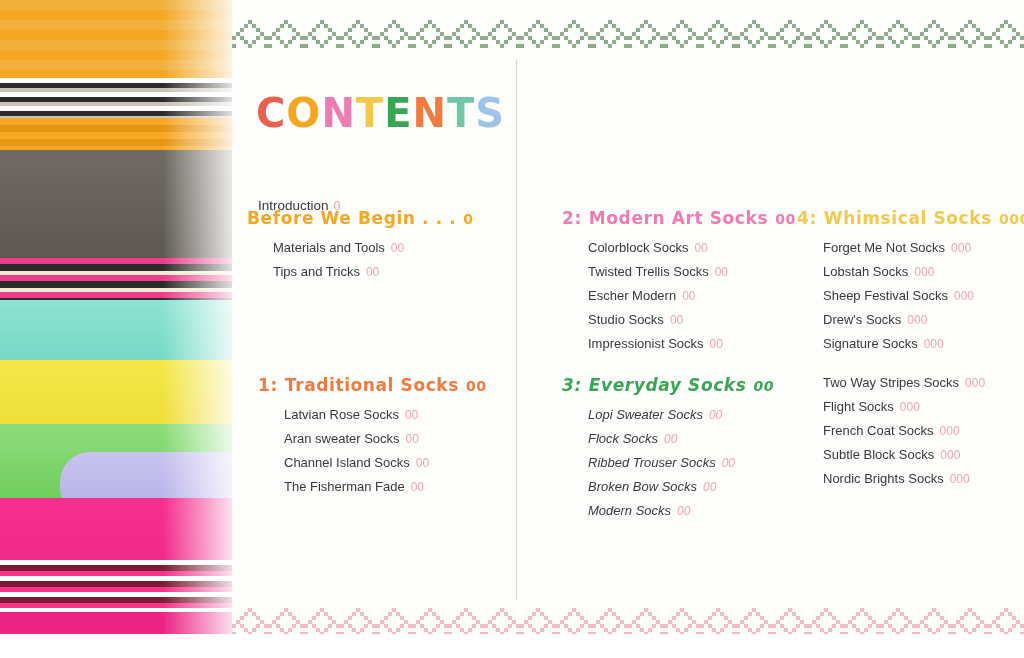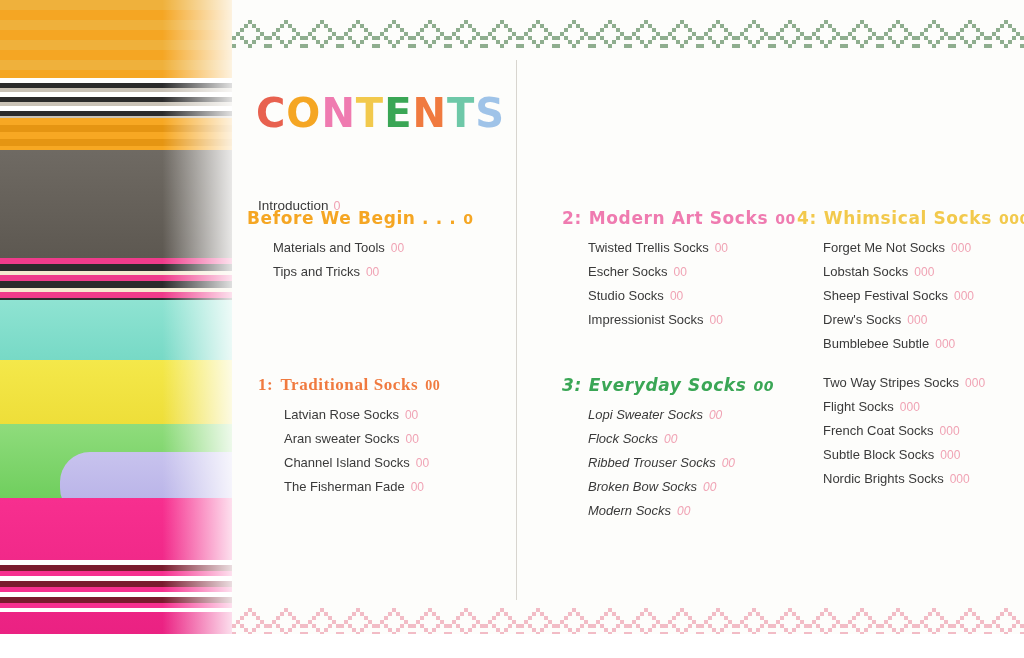--- a/index.html
+++ b/index.html
@@ -229,48 +229,49 @@
     <div class="intro">
       <span>Introduction</span><span class="pg">0</span>
     </div>
 
     <div class="col col-a" id="col-0">
         <div class="sec-head" style="color: rgb(245, 166, 35);"><span>Before We Begin . . .</span><span class="pg" style="color: rgb(245, 166, 35);">0</span></div>
         <div class="entry"><span>Materials and Tools</span><span class="pg" style="color: rgb(240, 163, 180);">00</span></div>
         <div class="entry"><span>Tips and Tricks</span><span class="pg" style="color: rgb(240, 163, 180);">00</span></div>
       </div>
     <div class="col col-b" id="col-1">
-        <div class="sec-head" style="color: rgb(240, 122, 63); font-family: Liberation Serif, serif;"><span class="num">1:</span><span>Traditional Socks</span><span class="pg" style="color: rgb(240, 122, 63);">00</span></div>
+        <div class="sec-head" style="color: rgb(240, 122, 63);"><span class="num">1:</span><span>Traditional Socks</span><span class="pg" style="color: rgb(240, 122, 63);">00</span></div>
         <div class="entry"><span>Latvian Rose Socks</span><span class="pg" style="color: rgb(240, 163, 180);">00</span></div>
         <div class="entry"><span>Aran sweater Socks</span><span class="pg" style="color: rgb(240, 163, 180);">00</span></div>
         <div class="entry"><span>Channel Island Socks</span><span class="pg" style="color: rgb(240, 163, 180);">00</span></div>
         <div class="entry"><span>The Fisherman Fade</span><span class="pg" style="color: rgb(240, 163, 180);">00</span></div>
       </div>
     <div class="col col-c" id="col-2">
         <div class="sec-head" style="color: rgb(239, 123, 176);"><span class="num">2:</span><span>Modern Art Socks</span><span class="pg" style="color: rgb(239, 123, 176);">00</span></div>
+        <div class="entry"><span>Colorblock Socks</span><span class="pg" style="color: rgb(240, 163, 180);">00</span></div>
         <div class="entry"><span>Twisted Trellis Socks</span><span class="pg" style="color: rgb(240, 163, 180);">00</span></div>
-        <div class="entry"><span>Escher Socks</span><span class="pg" style="color: rgb(240, 163, 180);">00</span></div>
+        <div class="entry"><span>Escher Modern</span><span class="pg" style="color: rgb(240, 163, 180);">00</span></div>
         <div class="entry"><span>Studio Socks</span><span class="pg" style="color: rgb(240, 163, 180);">00</span></div>
         <div class="entry"><span>Impressionist Socks</span><span class="pg" style="color: rgb(240, 163, 180);">00</span></div>
       </div>
     <div class="col col-d" id="col-3">
         <div class="sec-head" style="color: rgb(58, 166, 85);"><span class="num">3:</span><span>Everyday Socks</span><span class="pg" style="color: rgb(58, 166, 85);">00</span></div>
         <div class="entry"><span>Lopi Sweater Socks</span><span class="pg" style="color: rgb(240, 163, 180);">00</span></div>
         <div class="entry"><span>Flock Socks</span><span class="pg" style="color: rgb(240, 163, 180);">00</span></div>
         <div class="entry"><span>Ribbed Trouser Socks</span><span class="pg" style="color: rgb(240, 163, 180);">00</span></div>
         <div class="entry"><span>Broken Bow Socks</span><span class="pg" style="color: rgb(240, 163, 180);">00</span></div>
         <div class="entry"><span>Modern Socks</span><span class="pg" style="color: rgb(240, 163, 180);">00</span></div>
       </div>
     <div class="col col-e" id="col-4">
         <div class="sec-head" style="color: rgb(242, 201, 76);"><span class="num">4:</span><span>Whimsical Socks</span><span class="pg" style="color: rgb(242, 201, 76);">000</span></div>
         <div class="entry"><span>Forget Me Not Socks</span><span class="pg" style="color: rgb(240, 163, 180);">000</span></div>
         <div class="entry"><span>Lobstah Socks</span><span class="pg" style="color: rgb(240, 163, 180);">000</span></div>
         <div class="entry"><span>Sheep Festival Socks</span><span class="pg" style="color: rgb(240, 163, 180);">000</span></div>
         <div class="entry"><span>Drew's Socks</span><span class="pg" style="color: rgb(240, 163, 180);">000</span></div>
-        <div class="entry"><span>Bumblebee Subtle</span><span class="pg" style="color: rgb(240, 163, 180);">000</span></div>
+        <div class="entry"><span>Signature Socks</span><span class="pg" style="color: rgb(240, 163, 180);">000</span></div>
       </div>
     <div class="col col-f" id="col-5">
         <div class="entry"><span>Two Way Stripes Socks</span><span class="pg" style="color: rgb(240, 163, 180);">000</span></div>
         <div class="entry"><span>Flight Socks</span><span class="pg" style="color: rgb(240, 163, 180);">000</span></div>
         <div class="entry"><span>French Coat Socks</span><span class="pg" style="color: rgb(240, 163, 180);">000</span></div>
         <div class="entry"><span>Subtle Block Socks</span><span class="pg" style="color: rgb(240, 163, 180);">000</span></div>
         <div class="entry"><span>Nordic Brights Socks</span><span class="pg" style="color: rgb(240, 163, 180);">000</span></div>
       </div>
 
   </div>

